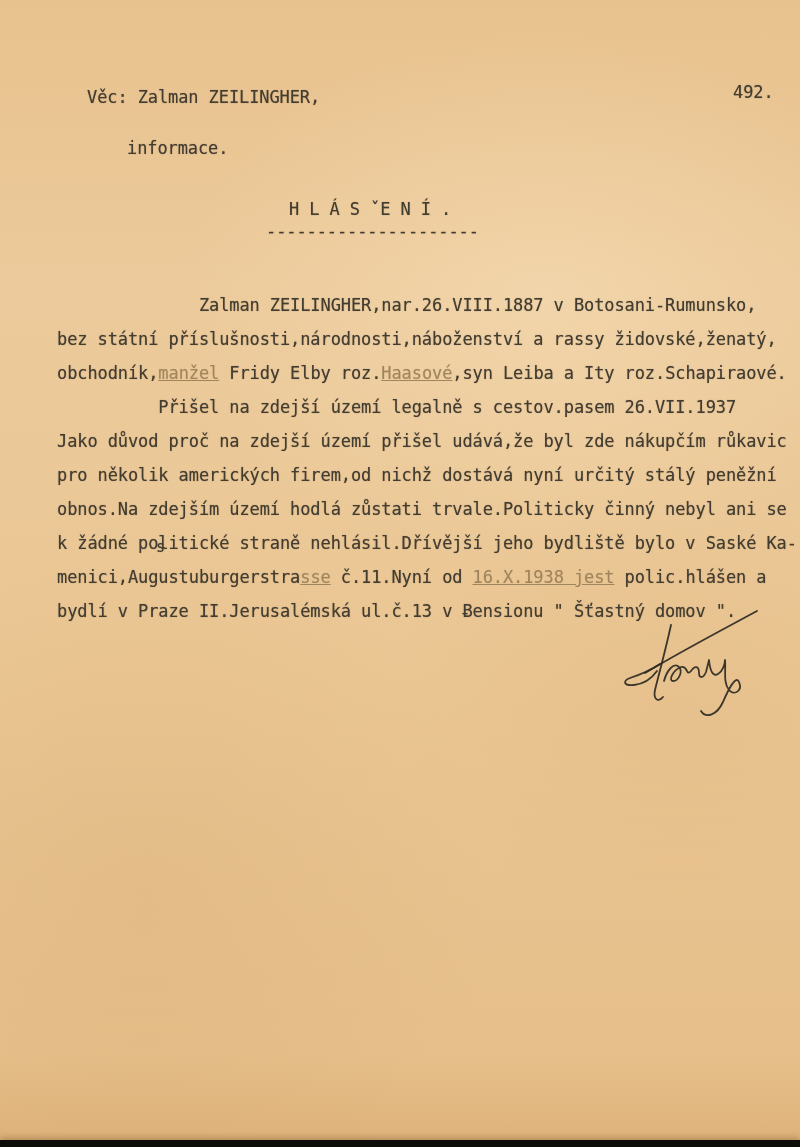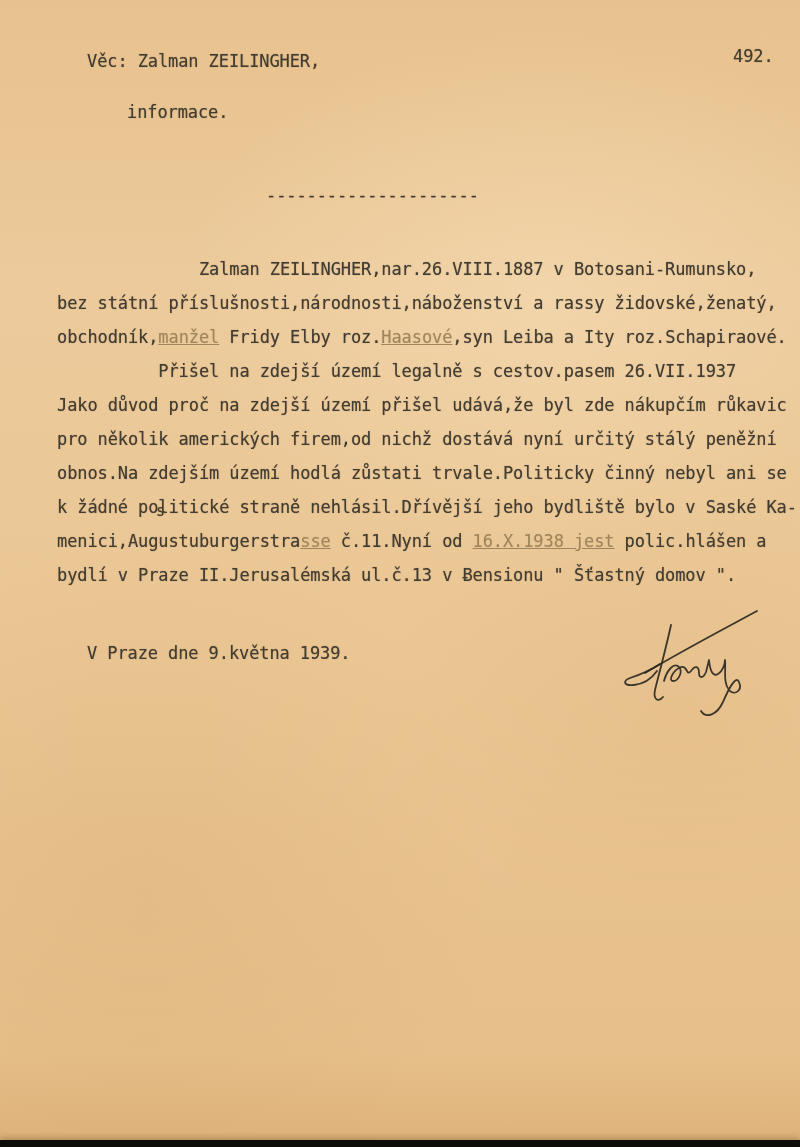--- a/index.html
+++ b/index.html
@@ -8,21 +8,21 @@
     position:relative;width:800px;height:1147px;overflow:hidden;
     background:
       radial-gradient(ellipse 560px 420px at 68% 26%, rgba(255,238,205,.30), rgba(255,238,205,0) 65%),
       radial-gradient(ellipse 500px 520px at 18% 78%, rgba(180,130,70,.10), rgba(180,130,70,0) 70%),
       radial-gradient(ellipse 420px 300px at 85% 62%, rgba(200,150,90,.10), rgba(200,150,90,0) 70%),
       linear-gradient(180deg,#e8c28e 0%,#ecca9b 25%,#eac693 60%,#e6bf8a 92%,#dfb37a 100%);
     font-family:"DejaVu Sans Mono","Liberation Mono",monospace;
     color:#433c30;
     letter-spacing:-0.1px;
   }
-  .tw{ text-shadow:0 0 1px rgba(62,54,42,.55); }
+  .tw{ text-shadow:0 0 1px rgba(62,54,42,.55);margin-top:36px; }
   .abs{ position:absolute; white-space:pre; }
   .fs{ font-size:17px; line-height:34px; }
   .faded{ color:#a0855c; text-shadow:0 0 1px rgba(160,133,92,.4);text-decoration:underline; }
   .doc-body div{ white-space:pre; }
   .insertion{ font-size:15px; }
   .scan-edge{ position:absolute; left:0; bottom:0; width:800px; height:7px;
     background:#0e0c09; box-shadow:0 -2px 6px rgba(80,55,25,.35); }
   .sig{ position:absolute; left:600px; top:588px; }
   svg path{ fill:none; stroke:#2e2a23; stroke-width:1.8; stroke-linecap:round; stroke-linejoin:round; opacity:.92; }
 </style>
@@ -30,28 +30,28 @@
 <body>
 
 <div class="page">
 
   <div class="abs tw fs" style="left:87px; top:44px;">Věc: Zalman ZEILINGHER,</div>
 
   <div class="abs tw fs" style="left:733px; top:39px;">492.</div>
 
   <div class="abs tw fs" style="left:127px; top:95px;">informace.</div>
 
+  <div class="abs tw fs" style="left:289px; top:156px;">H L Á S ˇE N Í .</div>
 
   <div class="abs tw fs" style="left:266px; top:178px;">---------------------</div>
 
   <div class="abs tw fs doc-body" style="left:57px; top:252px;"><div><span>              Zalman ZEILINGHER,nar.26.VIII.1887 v Botosani-Rumunsko,</span></div><div><span>bez státní příslušnosti,národnosti,náboženství a rassy židovské,ženatý,</span></div><div><span>obchodník,</span><span class="faded">manžel</span><span> Fridy Elby roz.</span><span class="faded">Haasové</span><span>,syn Leiba a Ity roz.Schapiraové.</span></div><div><span>          Přišel na zdejší území legalně s cestov.pasem 26.VII.1937</span></div><div><span>Jako důvod proč na zdejší území přišel udává,že byl zde nákupčím růkavic</span></div><div><span>pro několik amerických firem,od nichž dostává nyní určitý stálý peněžní</span></div><div><span>obnos.Na zdejším území hodlá zůstati trvale.Politicky činný nebyl ani se</span></div><div><span>k žádné politické straně nehlásil.Dřívější jeho bydliště bylo v Saské Ka-</span></div><div><span>menici,Augustuburgerstra</span><span class="faded">sse</span><span> č.11.Nyní od </span><span class="faded">16.X.1938 jest</span><span> polic.hlášen a</span></div><div><span>bydlí v Praze II.Jerusalémská ul.č.13 v Ƀensionu " Šťastný domov ".</span></div></div>
 
   <div class="abs tw insertion" style="left:156px; top:502px;">s</div>
 
-  <div class="abs tw fs" style="left:87px; top:636px;">V Praze dne 9.května 1939.</div>
 
   <div class="sig">
     <svg width="200" height="135" viewBox="600 588 200 135">
       <path d="M 645 673 C 680 652, 720 631, 757 611"></path>
       <path d="M 671 625 C 666 648, 660 670, 655 690 C 653 699, 658 703, 663 697"></path>
       <path d="M 660 664 C 648 672, 636 676, 630 678 C 622 681, 624 686, 634 685 C 644 684, 652 678, 657 671"></path>
       <path d="M 664 681 C 667 670, 674 662, 679 667 C 683 671, 679 681, 673 681 C 668 681, 673 670, 681 667 C 688 665, 686 677, 691 671 C 695 665, 699 666, 699 673 C 699 678, 703 679, 706 672 L 709 660 C 710 671, 713 677, 718 674 C 723 671, 725 664, 725 660 C 726 670, 723 683, 729 690 C 734 696, 743 691, 739 682 C 736 675, 729 688, 723 702 C 717 715, 706 719, 701 711"></path>
     </svg>
   </div>
 

